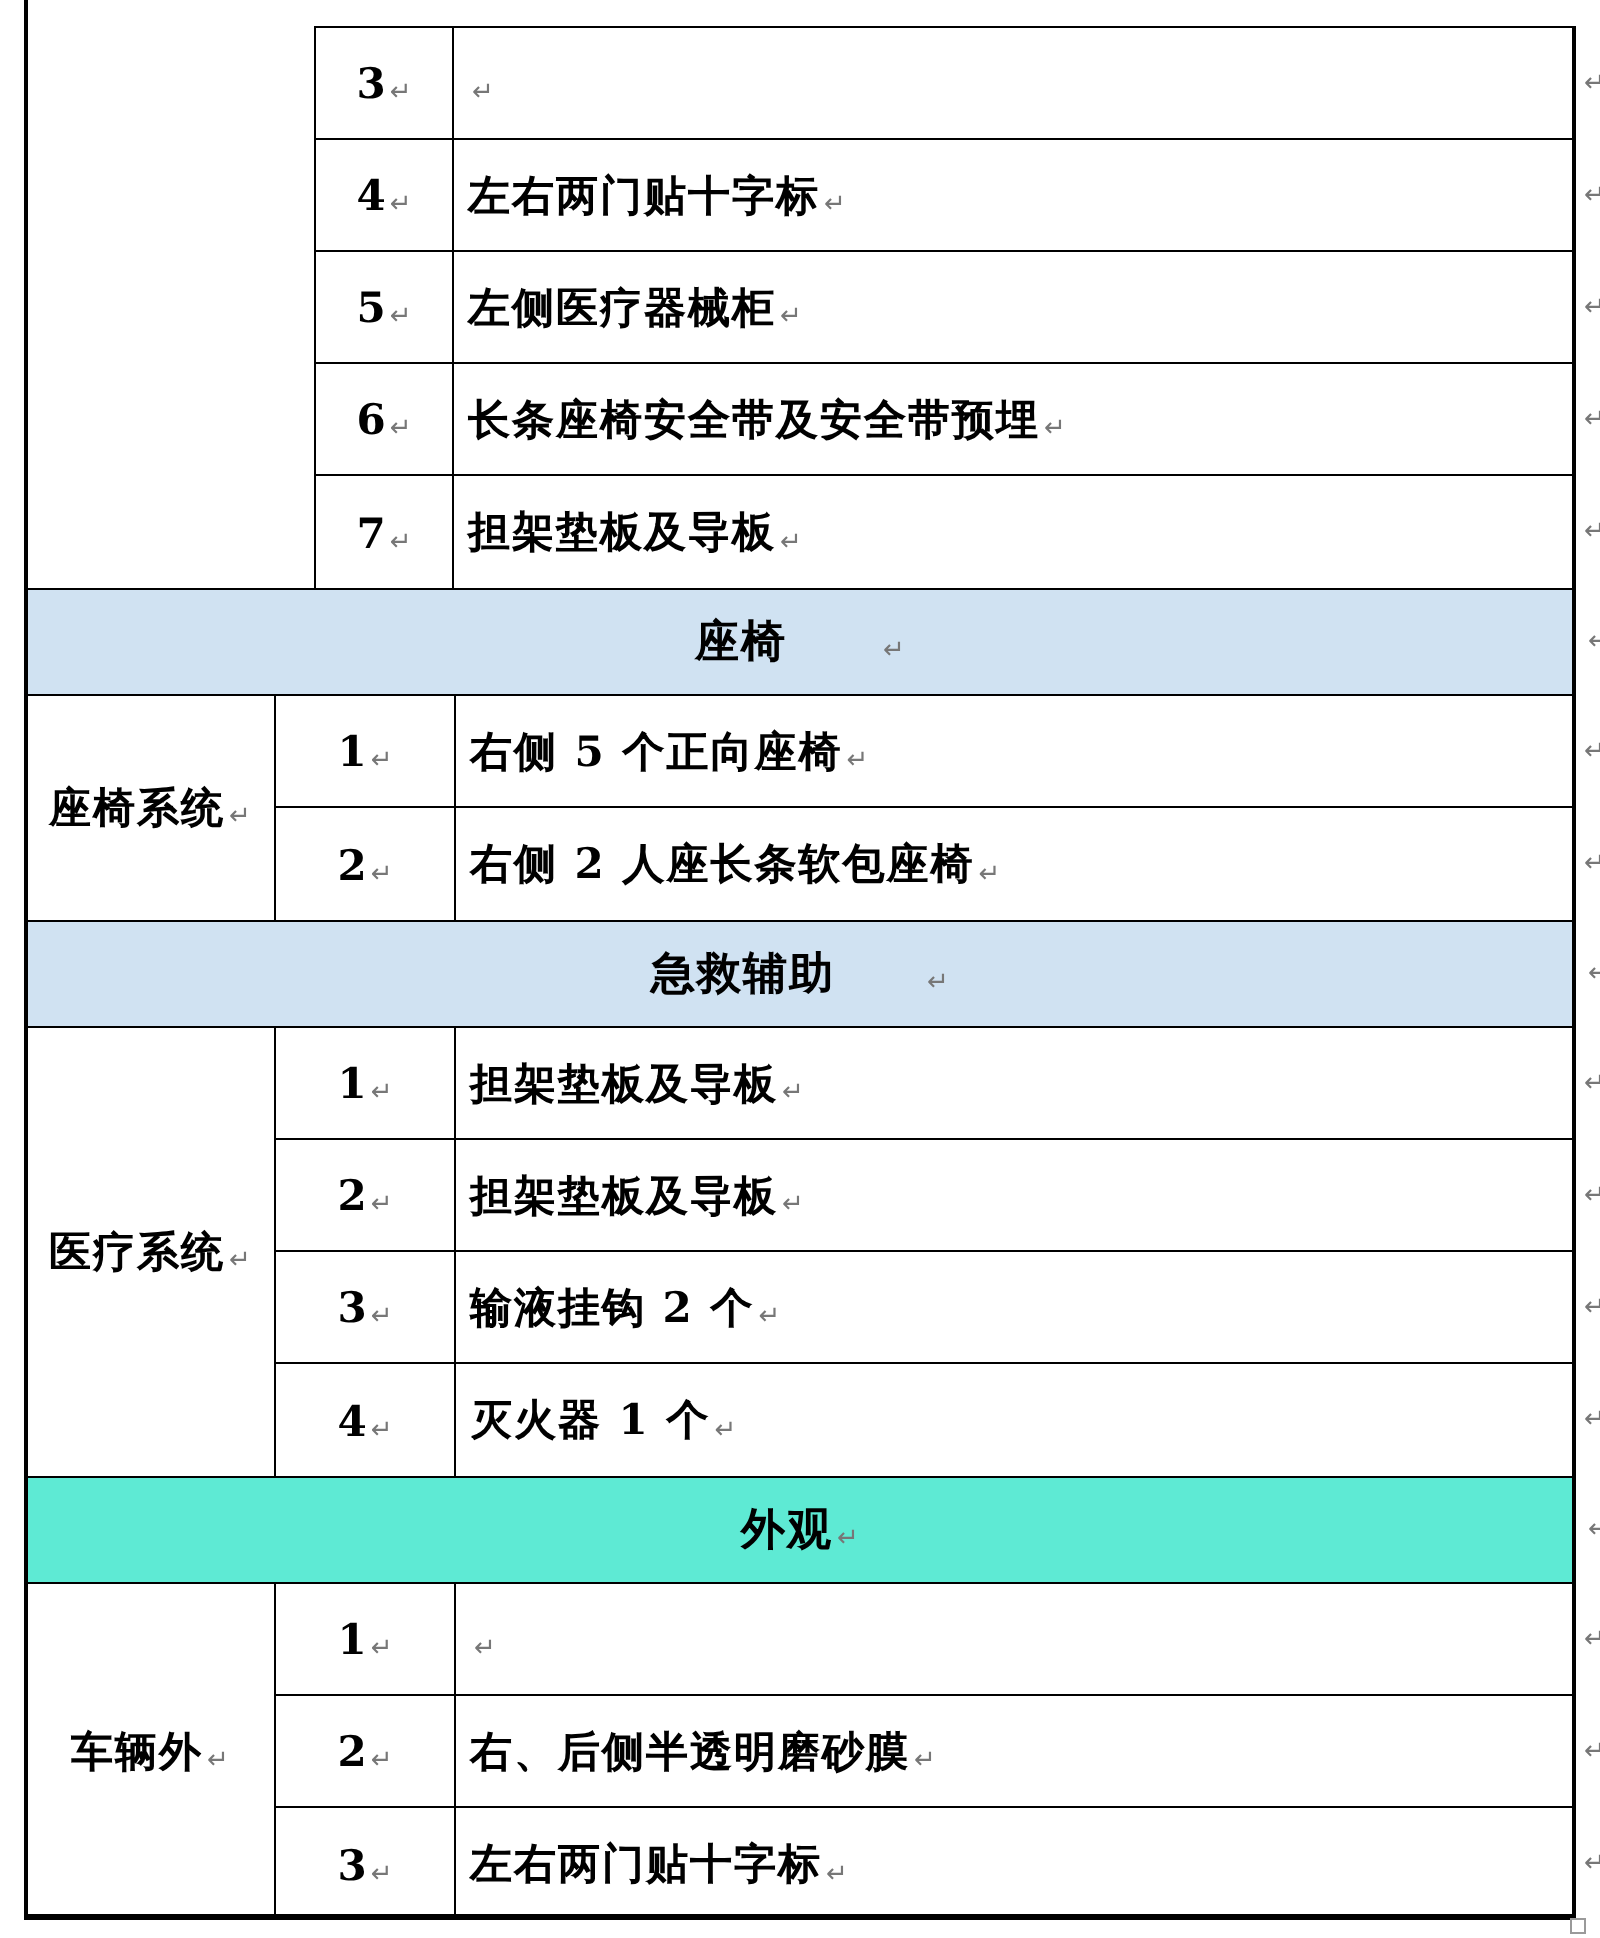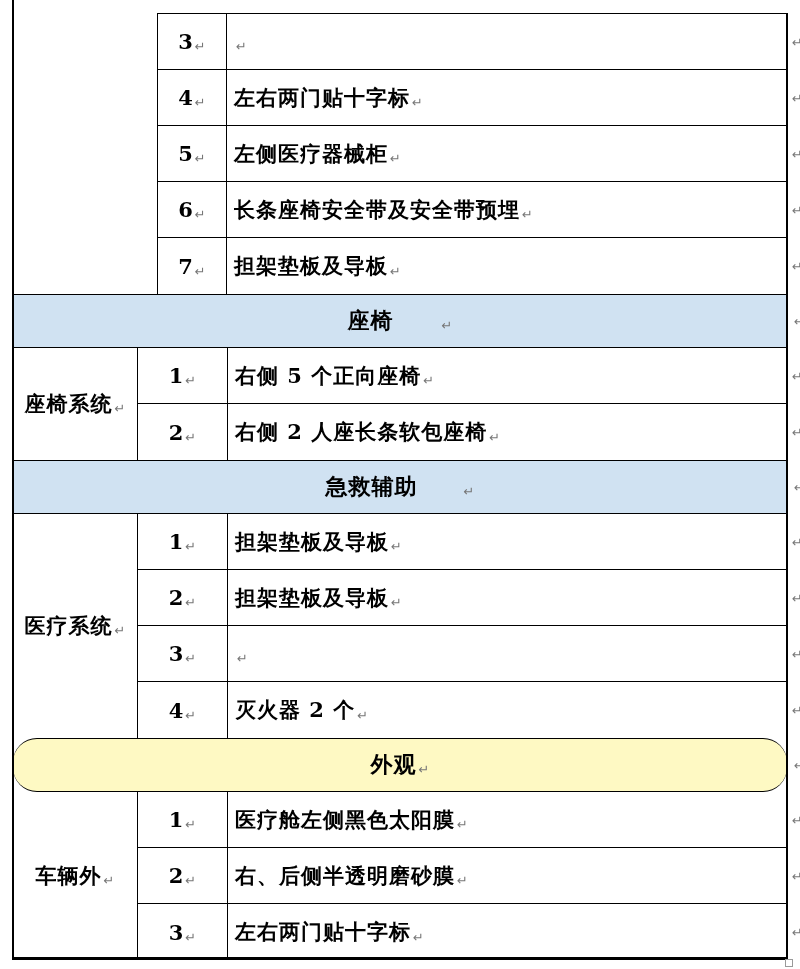--- a/index.html
+++ b/index.html
@@ -207,56 +207,56 @@
               <span class="pmark">↵</span>
             </div>
           <span class="rmark">↵</span>
         </div>
         <div class="row">
           <div class="cell num">
               <span class="txt">3</span>
               <span class="pmark">↵</span>
             </div>
           <div class="cell desc">
+              <span class="txt">输液挂钩 2 个</span>
               <span class="pmark">↵</span>
             </div>
           <span class="rmark">↵</span>
         </div>
         <div class="row">
           <div class="cell num">
               <span class="txt">4</span>
               <span class="pmark">↵</span>
             </div>
           <div class="cell desc">
-              <span class="txt">灭火器 2 个</span>
-              <span class="pmark">↵</span>
-            </div>
-          <span class="rmark">↵</span>
-        </div>
-      </div>
-    </div>
-
-    <div class="hdr" style="background-color: #fef9c3; border-radius: 24px;">
+              <span class="txt">灭火器 1 个</span>
+              <span class="pmark">↵</span>
+            </div>
+          <span class="rmark">↵</span>
+        </div>
+      </div>
+    </div>
+
+    <div class="hdr" style="background-color: #5eead4;">
       <span class="txt">外观</span>
         <span class="pmark">↵</span>
       <span class="rmark">↵</span>
     </div>
     <div class="sec">
       <div class="cat cat-b">
           <span class="txt">车辆外</span>
           <span class="pmark">↵</span>
         </div>
       <div class="rows rows-b">
         <div class="row">
           <div class="cell num">
               <span class="txt">1</span>
               <span class="pmark">↵</span>
             </div>
           <div class="cell desc">
-              <span class="txt">医疗舱左侧黑色太阳膜</span>
               <span class="pmark">↵</span>
             </div>
           <span class="rmark">↵</span>
         </div>
         <div class="row">
           <div class="cell num">
               <span class="txt">2</span>
               <span class="pmark">↵</span>
             </div>
           <div class="cell desc">

